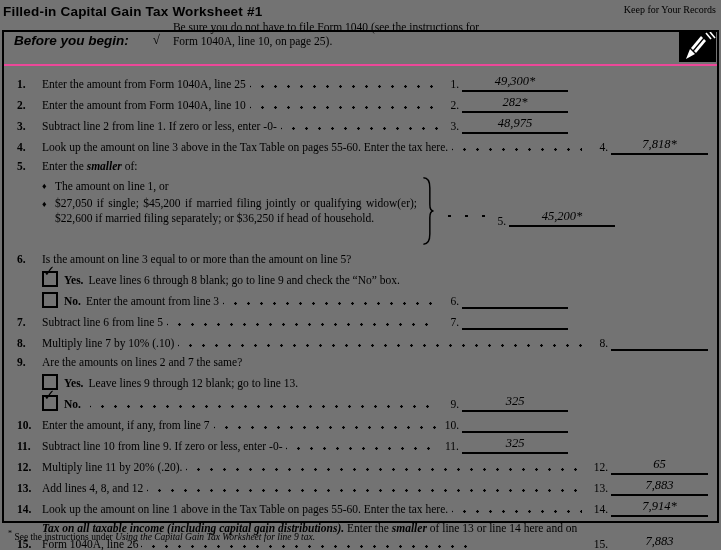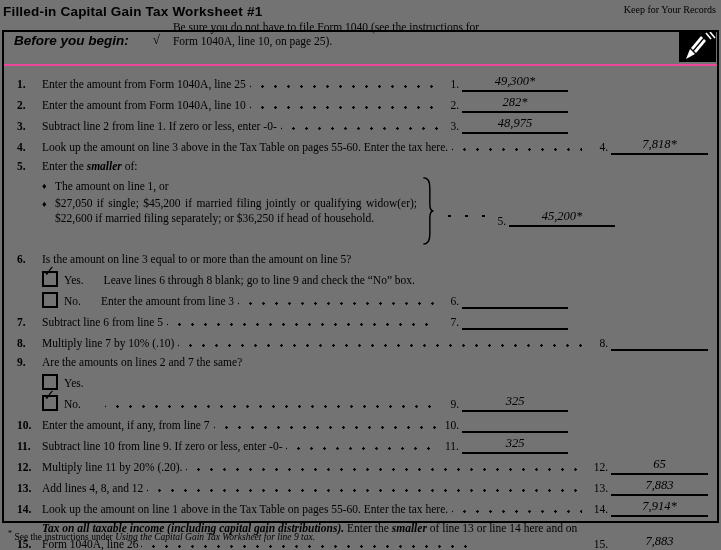--- a/index.html
+++ b/index.html
@@ -46,21 +46,21 @@
   .brace{align-self:center;margin:0 2px;}
   .l5-dots{align-self:center;width:52px;height:10px;position:relative;top:4px;
         background-image:radial-gradient(circle,#000 1.3px,transparent 1.5px);
         background-size:17px 4px;background-repeat:repeat-x;background-position:left 4px center;}
   .l5-entry{align-self:center;position:relative;top:6px;}
   
   .cb-row{margin-left:38px;}
   .cbx{flex:0 0 12px;width:12px;height:12px;border:2px solid #000;position:relative;margin:0 6px 1px 0;}
   .cbx .mark{display:none;}
   .cbx.checked .mark{display:block;position:absolute;left:-1px;top:-9px;font-size:15px;font-weight:bold;font-family:"DejaVu Sans",sans-serif;}
-  .cb-label{font-weight:normal;margin-right:20px;}
+  .cb-label{font-weight:bold;margin-right:5px;}
   b{font-weight:bold;font-style:italic;}
   
   .l15-body{flex:1 1 auto;line-height:15.5px;}
   
   .footnote{position:absolute;left:8px;top:529px;font-size:9.5px;}
   .footnote i{font-style:italic;}
   .fn-sup{font-size:8px;vertical-align:super;}
 </style>
 </head>
 <body>
@@ -225,20 +225,21 @@
         </span>
       </div>
 
       <div class="row">
         <span class="num">9.</span>
         <span class="txt">Are the amounts on lines 2 and 7 the same?</span>
       </div>
       <div class="row cb-row">
         <span class="cbx"></span>
         <span class="cb-label">Yes.</span>
+        <span class="txt">Leave lines 9 through 12 blank; go to line 13.</span>
       </div>
       <div class="row cb-row">
         <span class="cbx checked">
             <span class="mark">✓</span>
           </span>
         <span class="cb-label">No.</span>
         <span class="dots"></span>
         <span class="entry">
           <span class="elbl">9.</span>
           <span class="eline">

